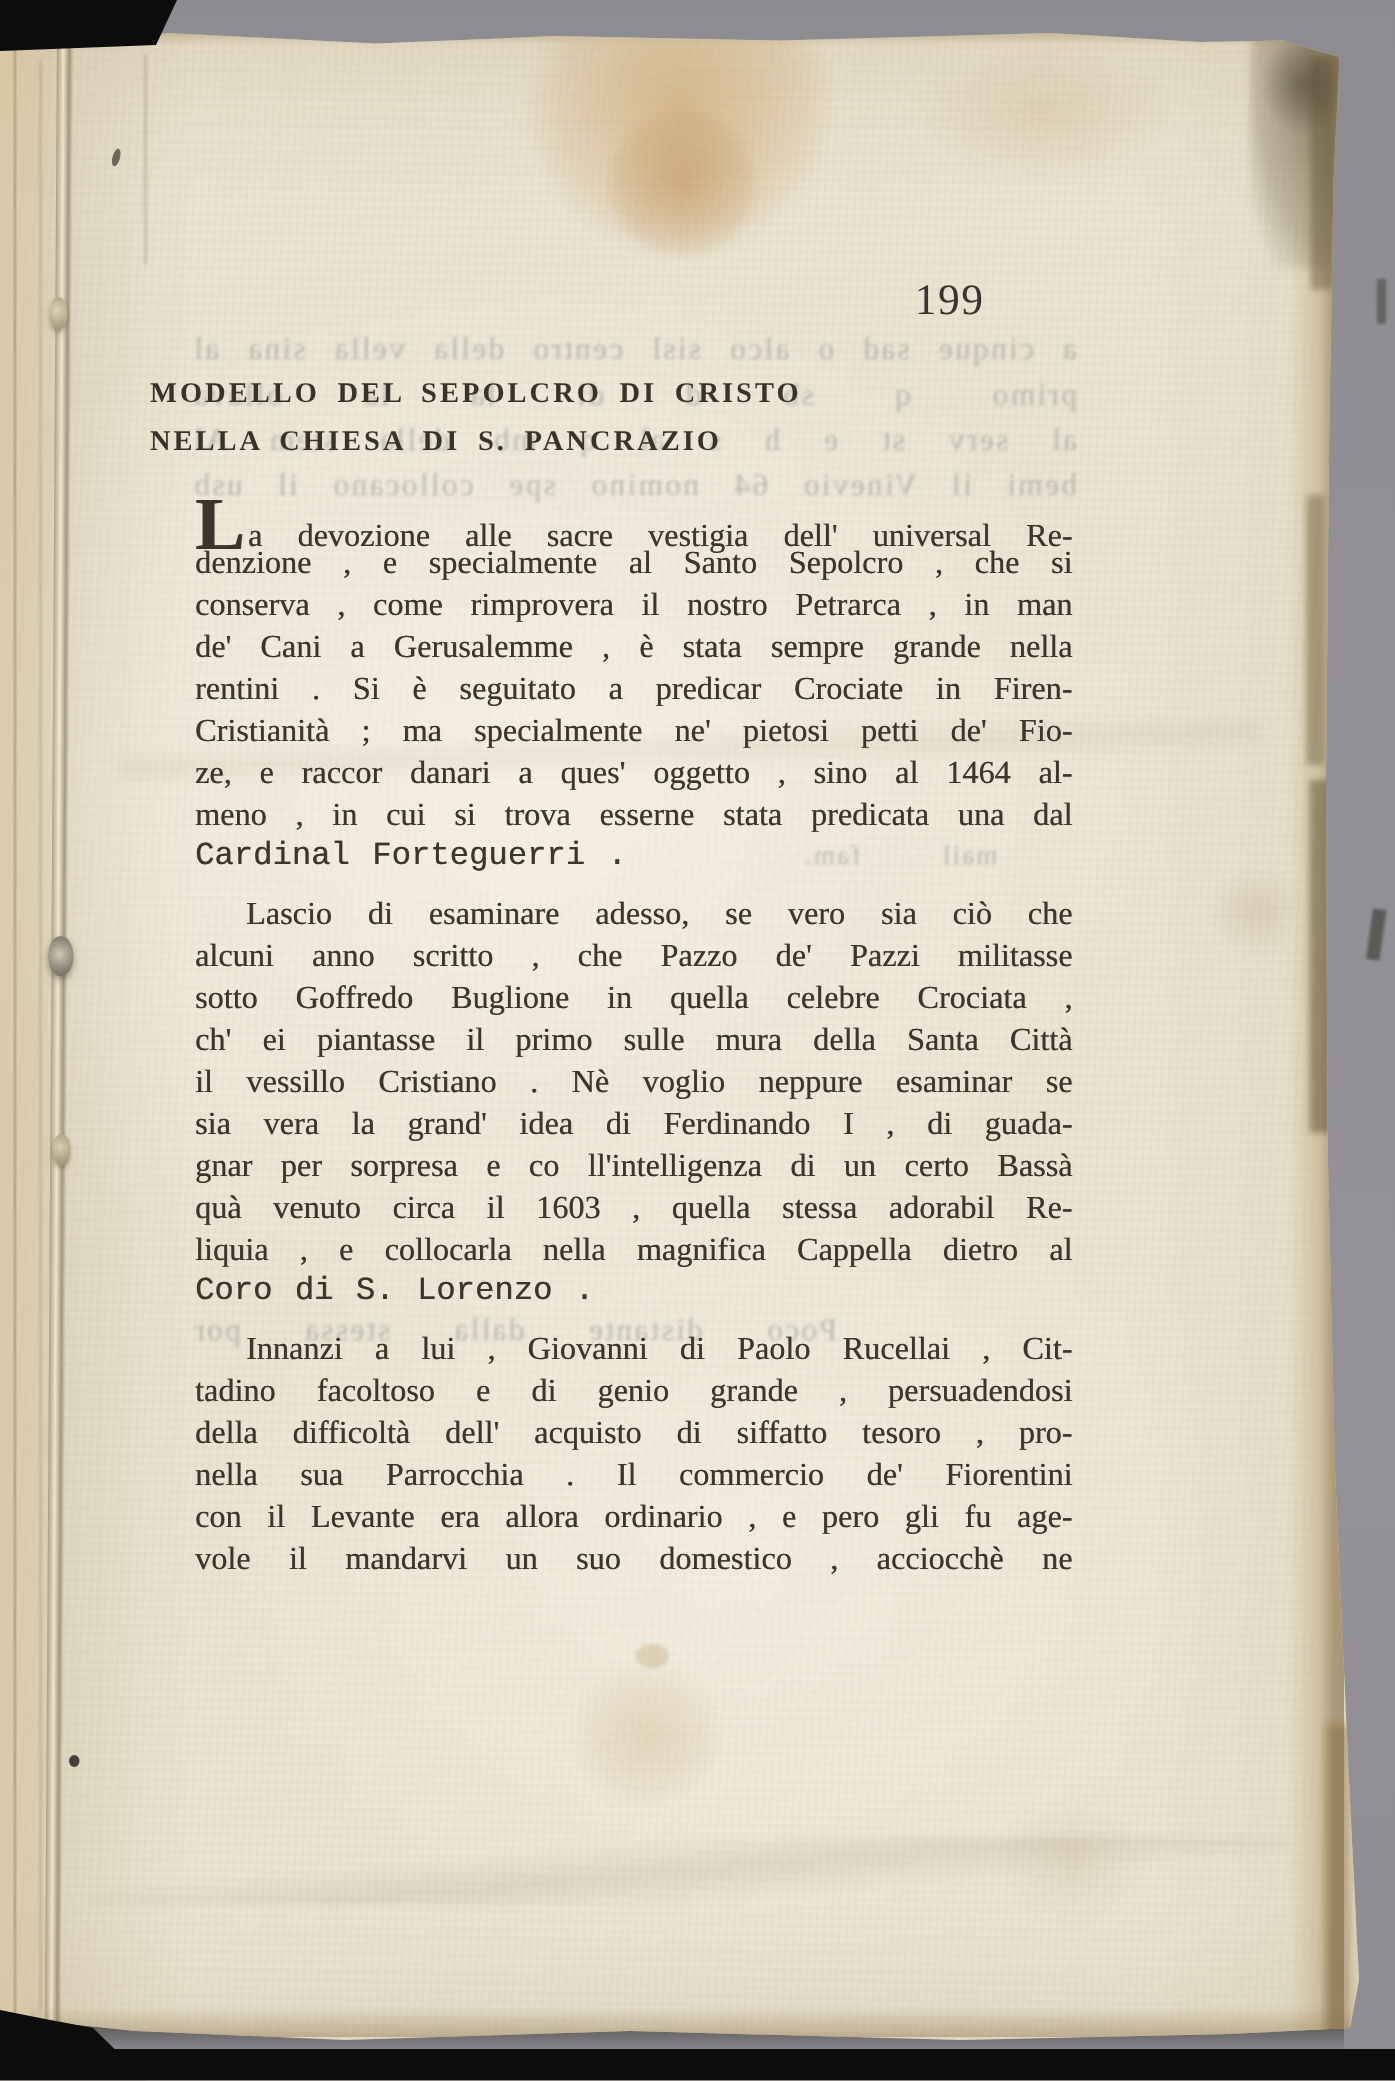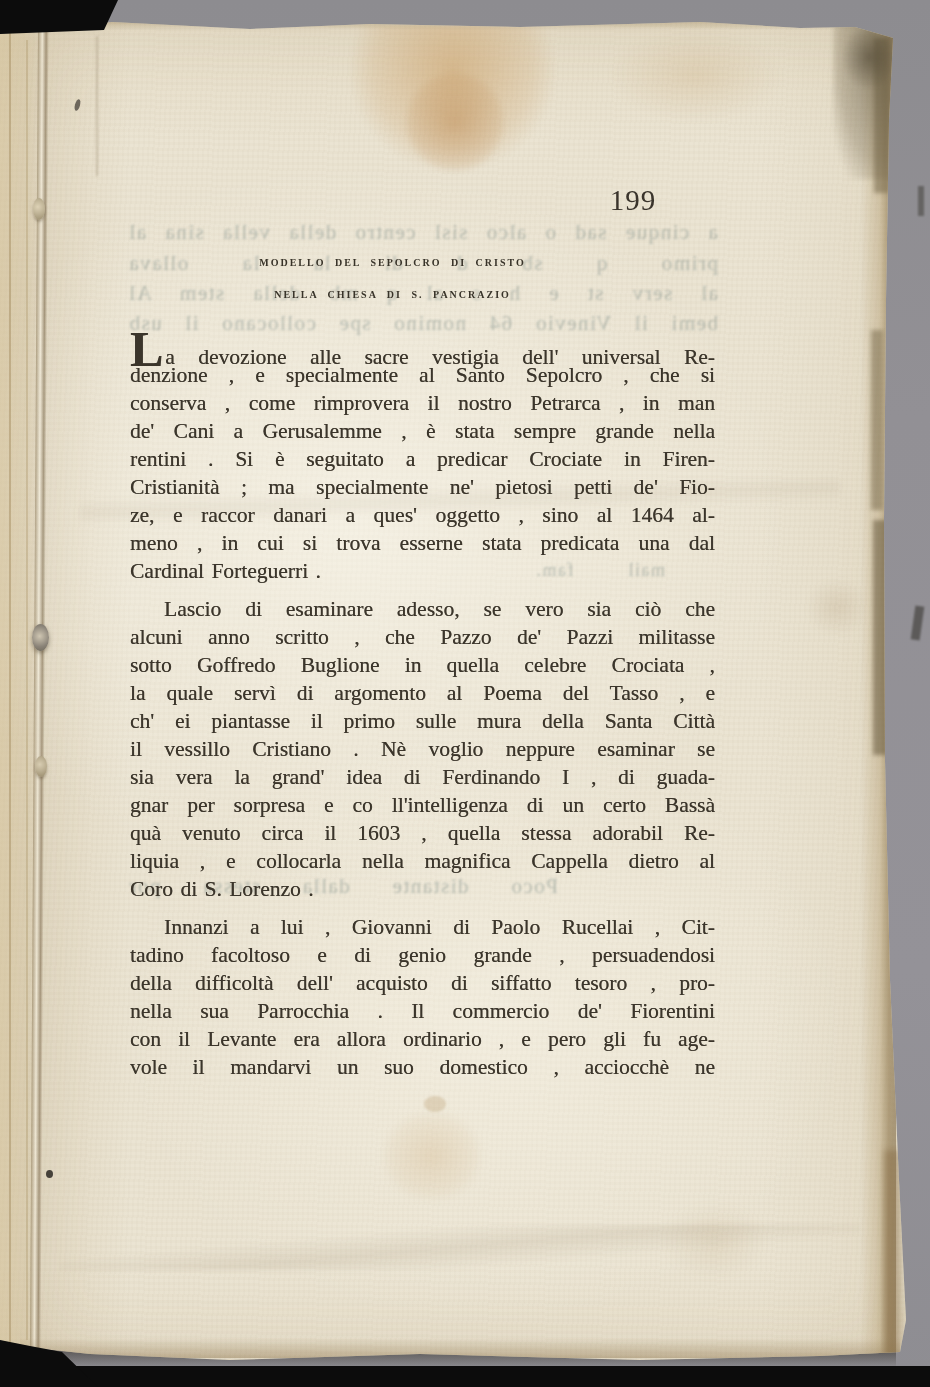--- a/index.html
+++ b/index.html
@@ -22,29 +22,29 @@
       linear-gradient(to bottom,rgba(205,185,145,.20),transparent 140px),
       linear-gradient(to top,rgba(195,175,135,.16),transparent 120px),
       repeating-linear-gradient(93deg,rgba(120,100,70,.022) 0 2px,transparent 2px 5px),
       repeating-linear-gradient(1deg,rgba(255,255,255,.035) 0 3px,rgba(140,120,90,.02) 3px 6px);
     box-shadow:inset 0 0 90px rgba(150,130,95,.20);
   }
   .abs{position:absolute;}
   
   .pageno{position:absolute;left:598px;top:184px;width:70px;text-align:center;
     font-size:29px;letter-spacing:1px;color:#3a342c;}
-  .title{position:absolute;left:100px;top:247px;width:585px;text-align:center;
-    font-size:10px;font-weight:700;letter-spacing:2px;line-height:32px;color:#383329;word-spacing:5px;}
+  .title{position:absolute;left:100px;top:247px;width:585px;text-align:left;
+    font-size:19px;font-weight:700;letter-spacing:2px;line-height:32px;color:#383329;word-spacing:5px;}
   .text{position:absolute;left:130px;top:333px;width:585px;color:#3b352b;}
   .para{width:585px;}
   .para+.para{margin-top:10px;}
   .bline{height:28px;line-height:28px;font-size:21.5px;word-spacing:2px;
     text-align:justify;text-align-last:justify;overflow:visible;
     text-shadow:0.25px 0 0 rgba(59,53,43,.75);}
-  .bline.lastline{text-align-last:left;}
+  .bline.lastline{text-align-last:left;font-family:Liberation Mono, monospace;}
   .bline.firstline{text-indent:34px;}
   .initial{font-size:50px;line-height:28px;font-weight:600;position:relative;top:2px;letter-spacing:2px;}
   
   .bleed{position:absolute;transform:scaleX(-1);filter:blur(1.2px);
     color:rgba(98,118,116,.38);font-size:21px;letter-spacing:1.5px;word-spacing:7px;
     white-space:nowrap;overflow:hidden;height:26px;text-align:justify;text-align-last:justify;}
   
   .blk{position:absolute;z-index:6;background:#0c0c0c;}
 </style>
 </head>
@@ -135,21 +135,20 @@
         <div class="bline">rentini . Si è seguitato a predicar Crociate in Firen-</div>
         <div class="bline">Cristianità ; ma specialmente ne' pietosi petti de' Fio-</div>
         <div class="bline">ze, e raccor danari a ques' oggetto , sino al 1464 al-</div>
         <div class="bline">meno , in cui si trova esserne stata predicata una dal</div>
         <div class="bline lastline">Cardinal Forteguerri .</div>
       </div>
       <div class="para">
         <div class="bline firstline">Lascio di esaminare adesso, se vero sia ciò che</div>
         <div class="bline">alcuni anno scritto , che Pazzo de' Pazzi militasse</div>
         <div class="bline">sotto Goffredo Buglione in quella celebre Crociata ,</div>
-        <div class="bline">la quale servì di argomento al Poema del Tasso , e</div>
         <div class="bline">ch' ei piantasse il primo sulle mura della Santa Città</div>
         <div class="bline">il vessillo Cristiano . Nè voglio neppure esaminar se</div>
         <div class="bline">sia vera la grand' idea di Ferdinando I , di guada-</div>
         <div class="bline">gnar per sorpresa e co ll'intelligenza di un certo Bassà</div>
         <div class="bline">quà venuto circa il 1603 , quella stessa adorabil Re-</div>
         <div class="bline">liquia , e collocarla nella magnifica Cappella dietro al</div>
         <div class="bline lastline">Coro di S. Lorenzo .</div>
       </div>
       <div class="para">
         <div class="bline firstline">Innanzi a lui , Giovanni di Paolo Rucellai , Cit-</div>

